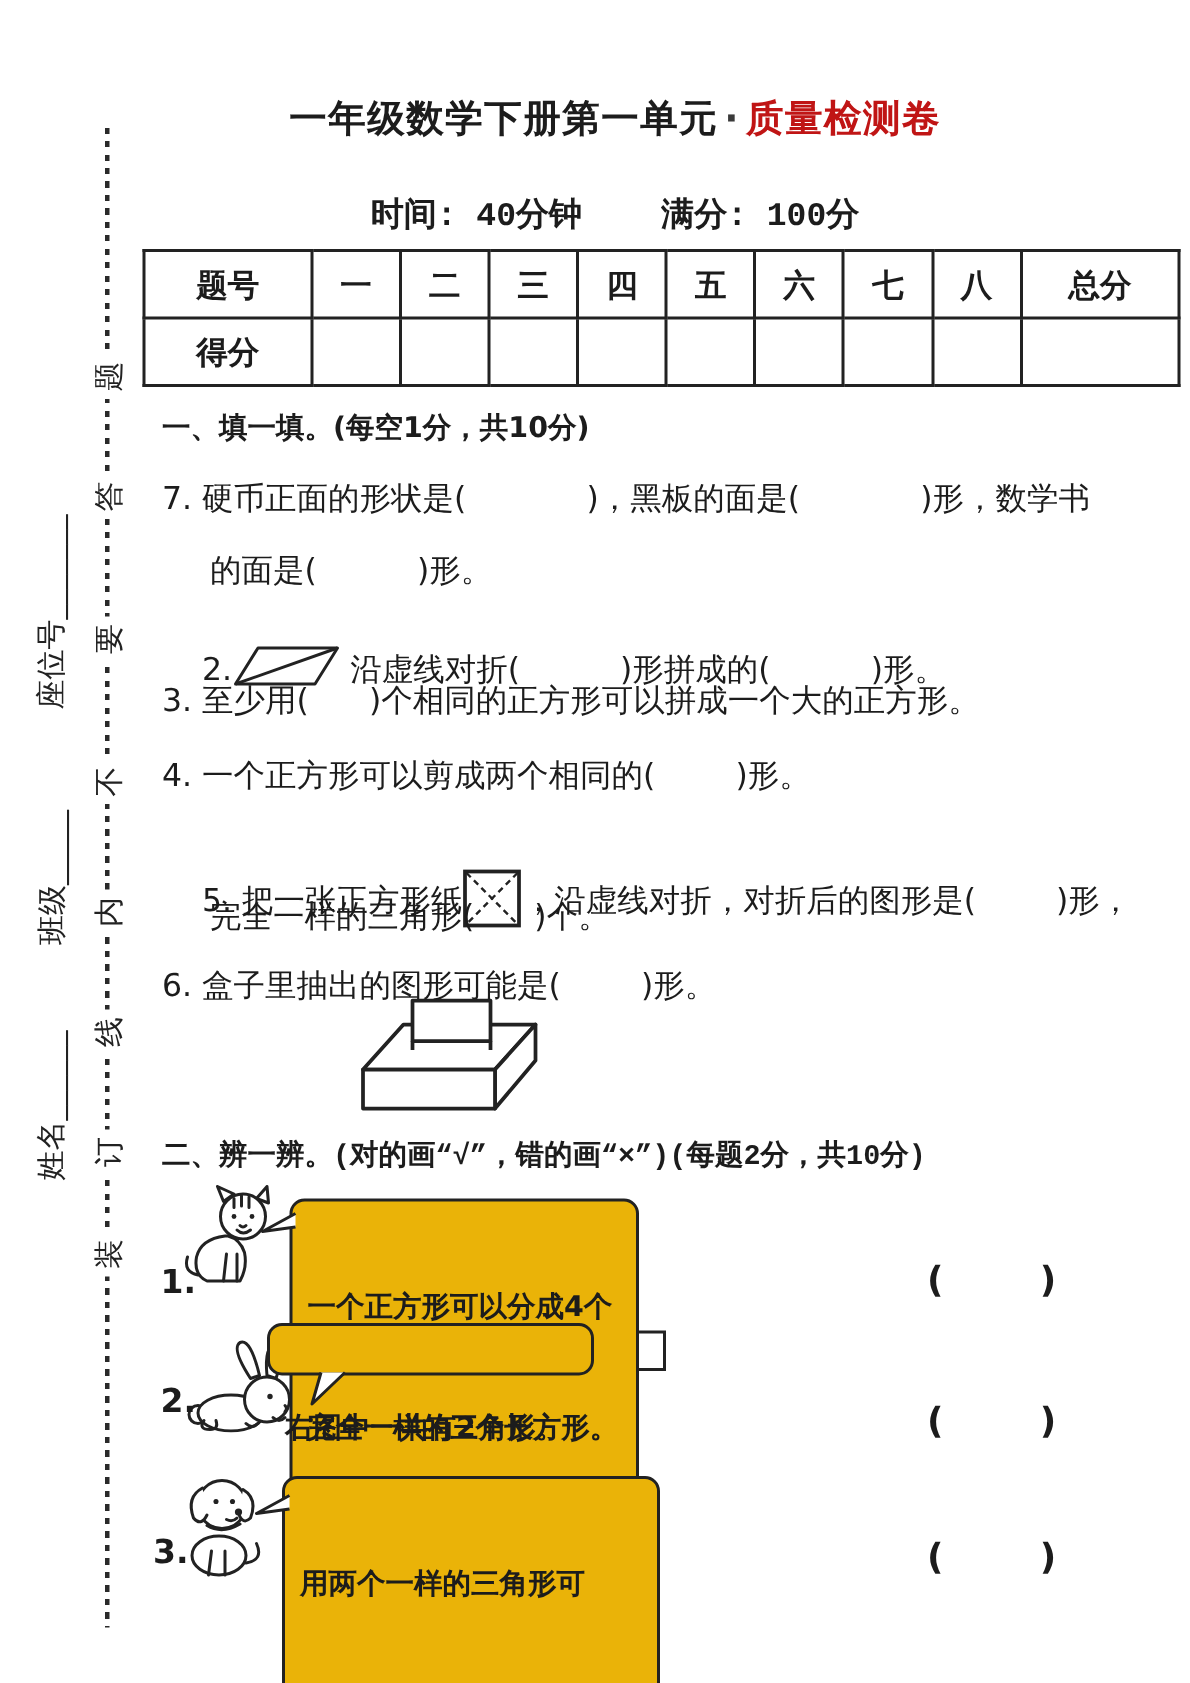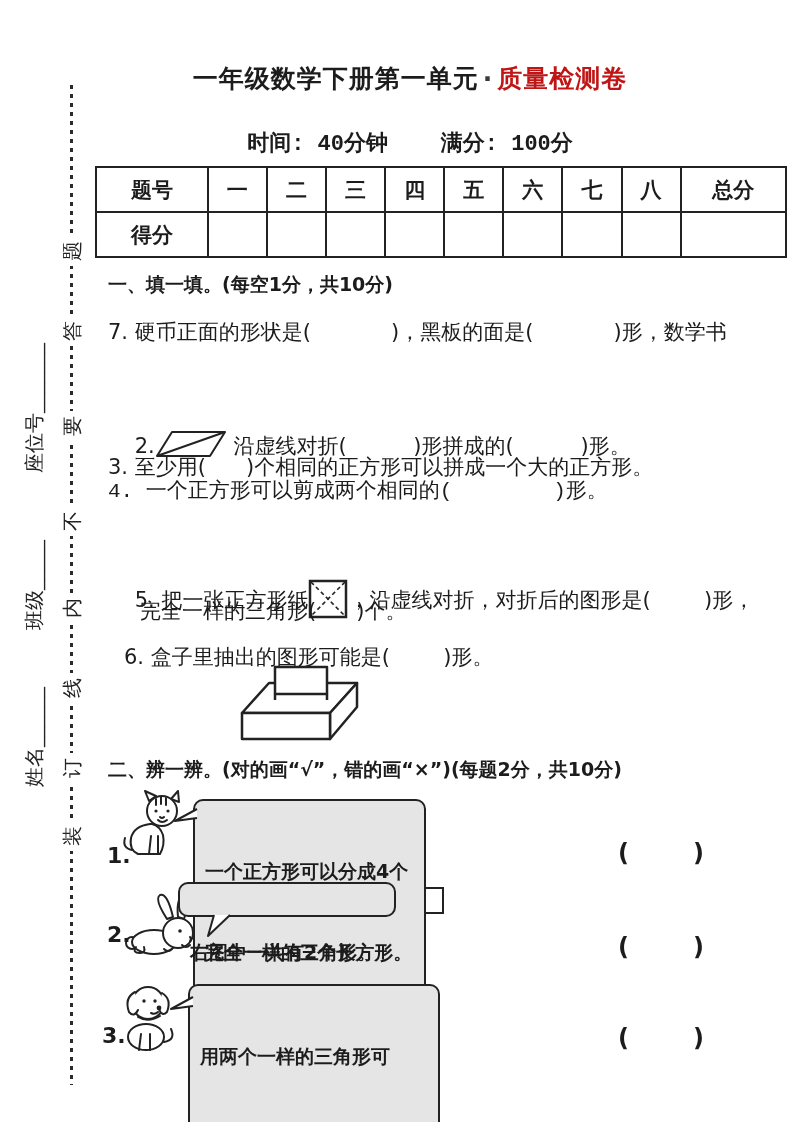--- a/index.html
+++ b/index.html
@@ -52,21 +52,21 @@
 
   
   .sec-head { position:absolute; font-size:19px; font-weight:bold; white-space:pre; }
   .qtext    { position:absolute; font-size:21px; white-space:pre; }
   .qtext svg { vertical-align:-6px; }
   .qnum     { position:absolute; font-size:22px; font-weight:bold; }
   .answer   { position:absolute; font-size:24px; font-weight:bold; white-space:pre; letter-spacing:2px; }
 
   
   .bubble {
-    position:absolute; background:#e5e5e5; border:2.5px solid #222; border-radius:10px;
+    position:absolute; background:#eab308; border:2.5px solid #222; border-radius:10px;
     padding:3px 10px; font-size:19px; font-weight:bold; line-height:27px; white-space:pre; z-index:1;
   }
   .tail { position:absolute; z-index:2; }
 
   
   .rect-fig {
     position:absolute; left:365px; top:887px; width:79px; height:27px;
     border:2.5px solid #222; background:#fff;
   }
   .rect-fig .divider { position:absolute; left:60%; top:0; bottom:0; border-left:2.5px solid #222; }
@@ -135,57 +135,58 @@
       <td></td>
       <td></td>
       <td></td>
     </tr>
   </tbody>
     </table>
 
   <div class="sec-head" style="left:108px; top:272px;">一、填一填。(每空1分，共10分)</div>
 
   <div class="qtext" style="left:108px; top:318px;">7. 硬币正面的形状是(            )，黑板的面是(            )形，数学书</div>
+  <div class="qtext" style="left:140px; top:366px;">的面是(          )形。</div>
 
   <div class="qtext" style="left:108px; top:406px;">
     <span>2.</span><svg class="inline-svg" width="72" height="28" viewBox="0 0 72 28" style="vertical-align:-5px">
       <g fill="none" stroke="#222" stroke-width="2" stroke-linejoin="round">
         <polygon points="17,2 70,2 55,26 2,26" fill="#fff"></polygon>
         <line x1="2" y1="26" x2="70" y2="2"></line>
       </g>
     </svg><span> 沿虚线对折(          )形拼成的(          )形。</span>
   </div>
 
   <div class="qtext" style="left:108px; top:453px;">3. 至少用(      )个相同的正方形可以拼成一个大的正方形。</div>
-  <div class="qtext" style="left:108px; top:476px;font-family:Liberation Mono, monospace;">4. 一个正方形可以剪成两个相同的(        )形。</div>
+  <div class="qtext" style="left:108px; top:503px;">4. 一个正方形可以剪成两个相同的(        )形。</div>
 
   <div class="qtext" style="left:108px; top:555px;">
     <span>5. 把一张正方形纸</span><svg class="inline-svg" width="40" height="40" viewBox="0 0 40 40" style="vertical-align:-12px">
       <g stroke="#222" fill="#fff">
         <rect x="2" y="2" width="36" height="36" stroke-width="2.5"></rect>
         <line x1="3" y1="3" x2="37" y2="37" stroke-width="1.6" stroke-dasharray="4 3"></line>
         <line x1="37" y1="3" x2="3" y2="37" stroke-width="1.6" stroke-dasharray="4 3"></line>
       </g>
     </svg><span>，沿虚线对折，对折后的图形是(        )形，</span>
   </div>
   <div class="qtext" style="left:140px; top:597px;">完全一样的三角形(      )个。</div>
 
-  <div class="qtext" style="left:124px; top:643px;">6. 盒子里抽出的图形可能是(        )形。</div>
+  <div class="qtext" style="left:108px; top:643px;">6. 盒子里抽出的图形可能是(        )形。</div>
 
   <svg class="abs" style="left:233px; top:664px;" width="132" height="80" viewBox="0 0 132 80">
     <g fill="#fff" stroke="#222" stroke-width="2.5" stroke-linejoin="round">
       <path d="M9 49 L36 19 L124 19 L97 49 Z"></path>
       <rect x="42" y="3" width="52" height="27"></rect>
       <path d="M42 30 L42 36 M94 30 L94 36" fill="none"></path>
       <path d="M97 49 L124 19 L124 43 L97 75 Z"></path>
       <rect x="9" y="49" width="88" height="26"></rect>
     </g>
   </svg>
 
-  <div class="sec-head" style="left:108px; top:757px;">二、辨一辨。(对的画“√”，错的画“×”)(每题2分，共10分)</div>
+  <div class="sec-head" style="left:108px; top:757px;font-family:Liberation Mono, monospace;">二、辨一辨。(对的画“√”，错的画“×”)(每题2分，共10分)</div>
 
   <svg class="abs" style="left:118px; top:790px;" width="72" height="68" viewBox="0 0 72 68">
     <g fill="#fff" stroke="#222" stroke-width="2" stroke-linejoin="round" stroke-linecap="round">
       <path d="M14 60 Q4 58 7 48" fill="none"></path>
       <path d="M32 34 Q16 36 13 48 Q11 60 20 64 L42 64 Q47 55 45 45 Q42 36 34 34 Z"></path>
       <path d="M33 46 L31 64 M40 46 L40 64" fill="none"></path>
       <path d="M31 11 L27 1 L38 6 Z"></path>
       <path d="M53 9 L60 1 L61 12 Z"></path>
       <circle cx="44" cy="21" r="15"></circle>
       <path d="M38 9 L38 15 M43 7 L43 14 M48 8 L48 15" fill="none"></path>

